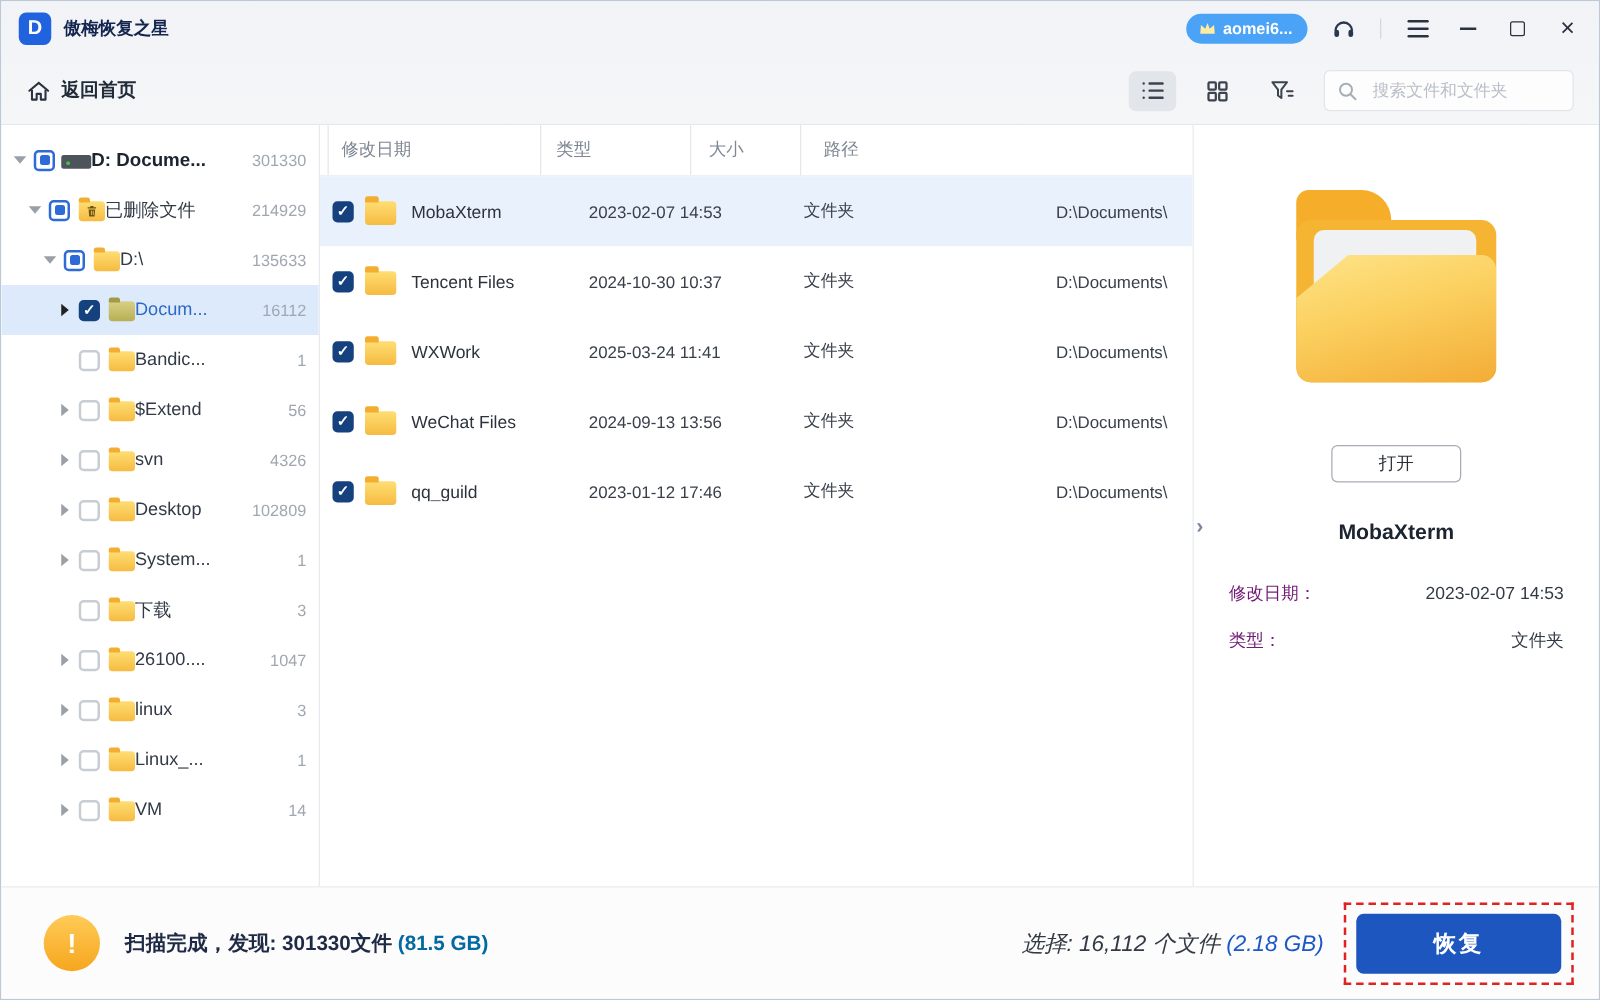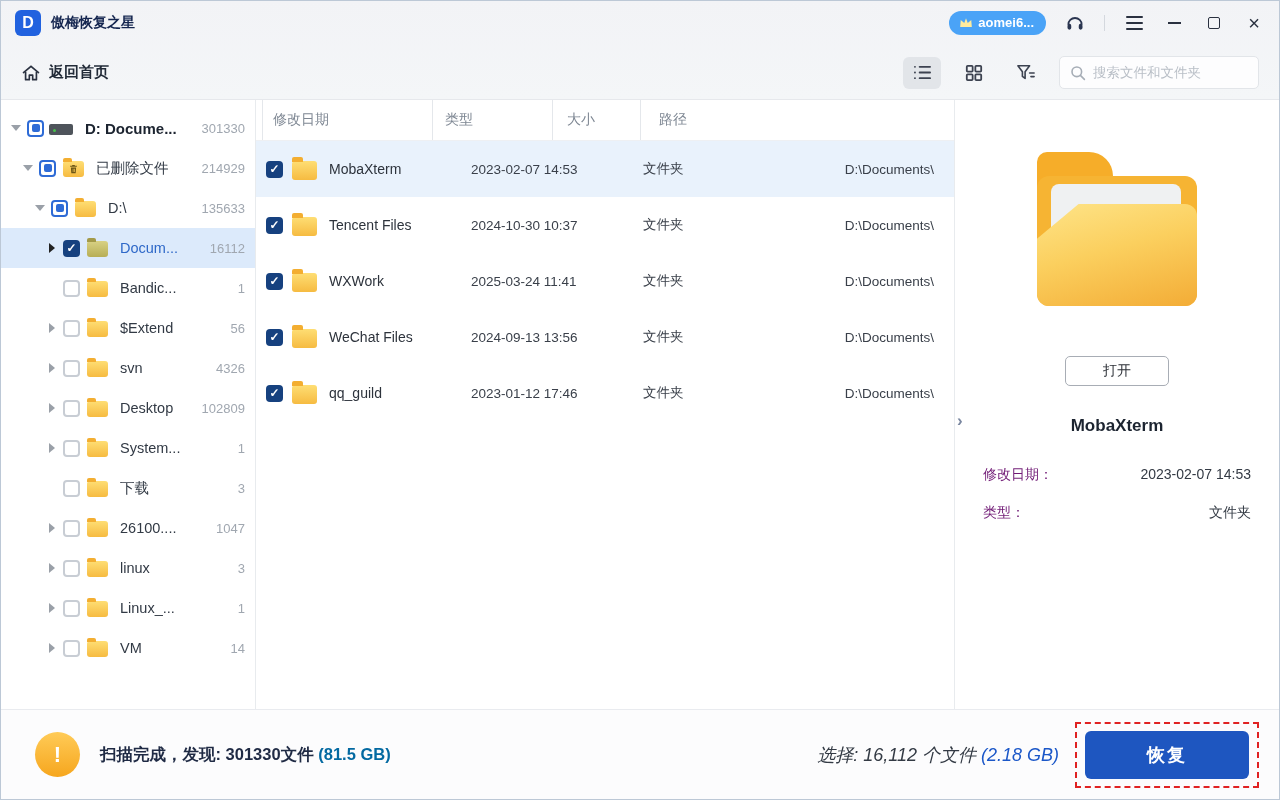--- a/index.html
+++ b/index.html
@@ -19,28 +19,28 @@
   .ham span { display:block; width:17px; height:2px; background:#2a3140; border-radius:1px; }
   .min-glyph { width:13px; height:2px; background:#2a3140; }
   .max-glyph { width:12px; height:12px; border:1.6px solid #2a3140; border-radius:2px; }
   .close-glyph { font-size:20px; line-height:1; color:#2a3140; }
 
   .toolbar { position:absolute; left:0; top:44px; right:0; height:55px; display:flex; align-items:center; padding:0 20px; }
   .back-home { display:flex; align-items:center; gap:8px; font-size:15px; font-weight:bold; color:#222b38; cursor:pointer; }
   .toolbar-right { margin-left:auto; display:flex; align-items:center; gap:14px; }
   .view-btn { width:38px; height:32px; display:flex; align-items:center; justify-content:center; border-radius:6px; }
   .view-btn.active { background:#e2e5e9; }
-  .search-box { width:200px; height:33px; background:#fdfdfe; border:1px solid #e2e5e9; border-radius:5px; display:flex; align-items:center; padding:0 10px; gap:7px; }
+  .search-box { width:200px; height:33px; background:#fdfdfe; border:1px solid #e2e5e9; border-radius:5px; display:flex; align-items:center; padding:0 10px; gap:7px;justify-content:space-between; }
   .search-box input { border:none; outline:none; background:transparent; font-size:13.5px; color:#333; width:150px; font-family:"Liberation Sans",sans-serif; }
   .search-box input::placeholder { color:#b9bfc7; }
 
   
   .sidebar { position:absolute; left:0; top:99px; width:255px; bottom:90px; background:#fff; border-right:1px solid #e8ebee; padding-top:8px; overflow:hidden; }
   .tree-item { height:40px; display:flex; align-items:center; font-size:14.5px; color:#323a45; position:relative; }
-  .tree-item .lbl { margin-left:12px; white-space:nowrap; overflow:hidden; }
+  .tree-item .lbl { margin-left:0; white-space:nowrap; overflow:hidden; }
   .tree-item .cnt { margin-left:auto; margin-right:10px; color:#a0a7b0; font-size:13px; }
   .lvl0 { padding-left:8px; } .lvl1 { padding-left:20px; } .lvl2 { padding-left:32px; } .lvl3 { padding-left:44px; }
   .tree-item.selected { background:#dceafb; }
   .tree-item.selected .lbl { color:#2e68c8; }
   .arr { width:14px; flex-shrink:0; display:flex; align-items:center; justify-content:center; }
   .arr-down { width:0; height:0; border-left:5px solid transparent; border-right:5px solid transparent; border-top:6px solid #9aa0a8; }
   .arr-right { width:0; height:0; border-top:5px solid transparent; border-bottom:5px solid transparent; border-left:6px solid #9aa0a8; }
   .arr-right.dark { border-left-color:#222; }
   
   .cb { width:17px; height:17px; border-radius:4px; flex-shrink:0; margin-left:4px; display:flex; align-items:center; justify-content:center; }

